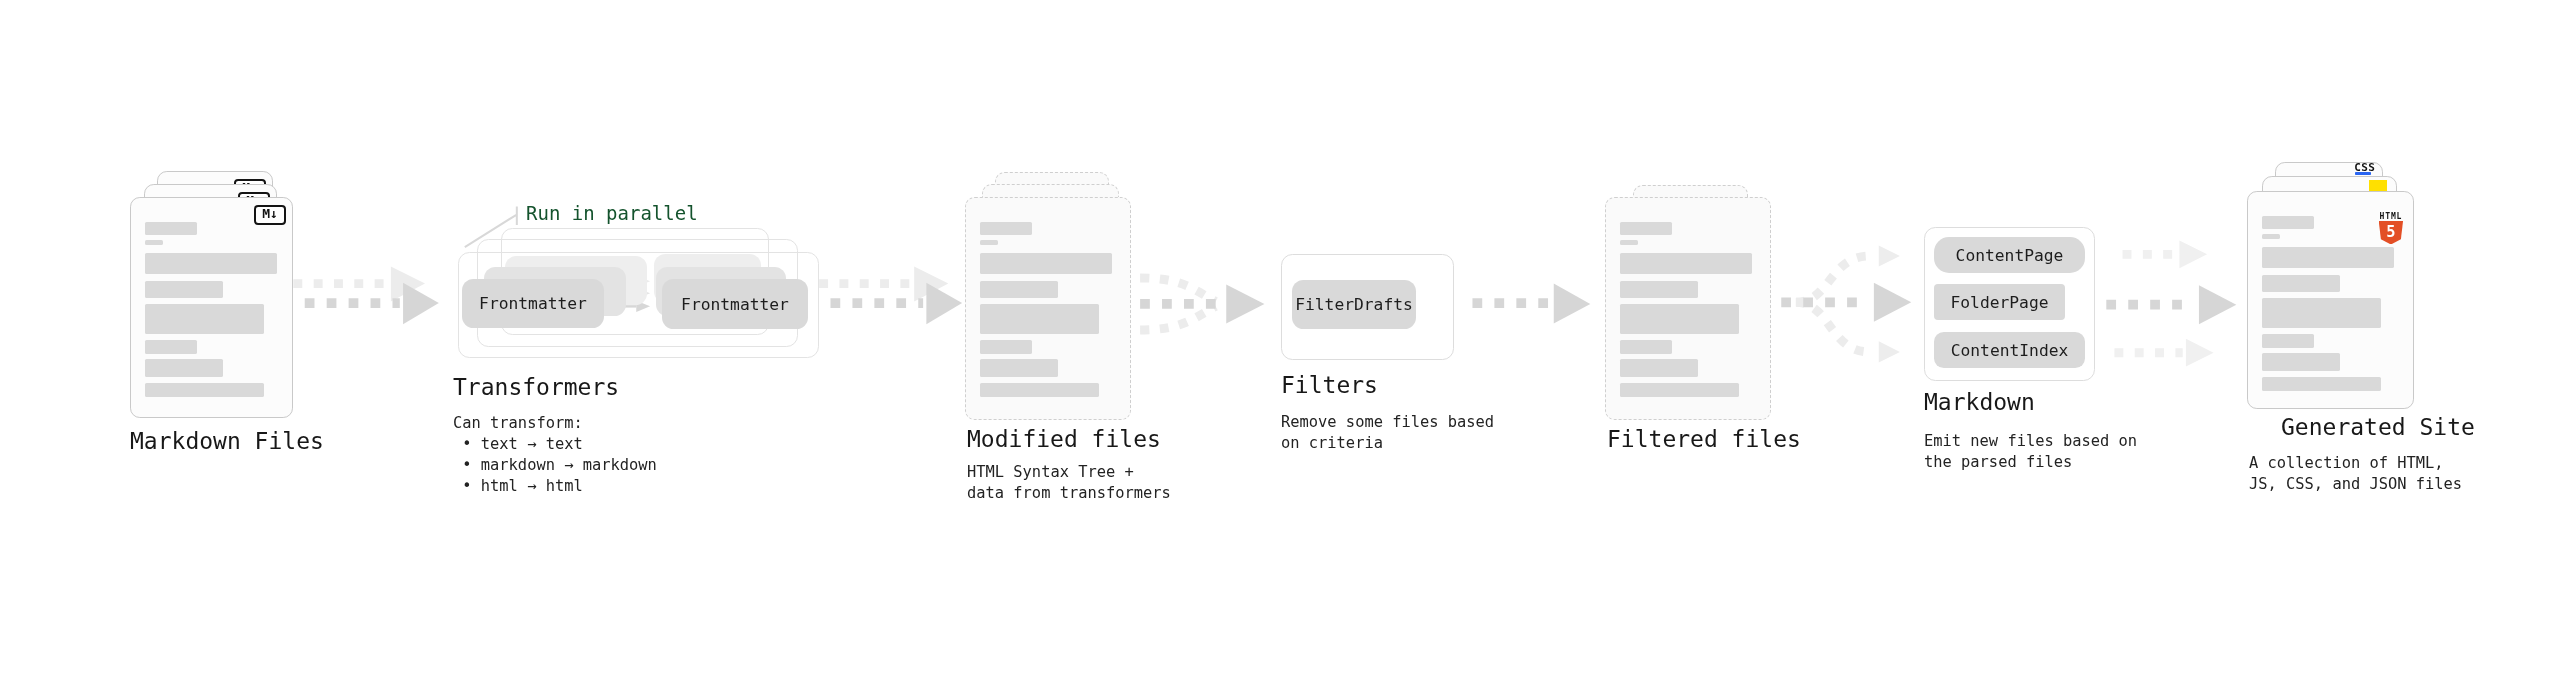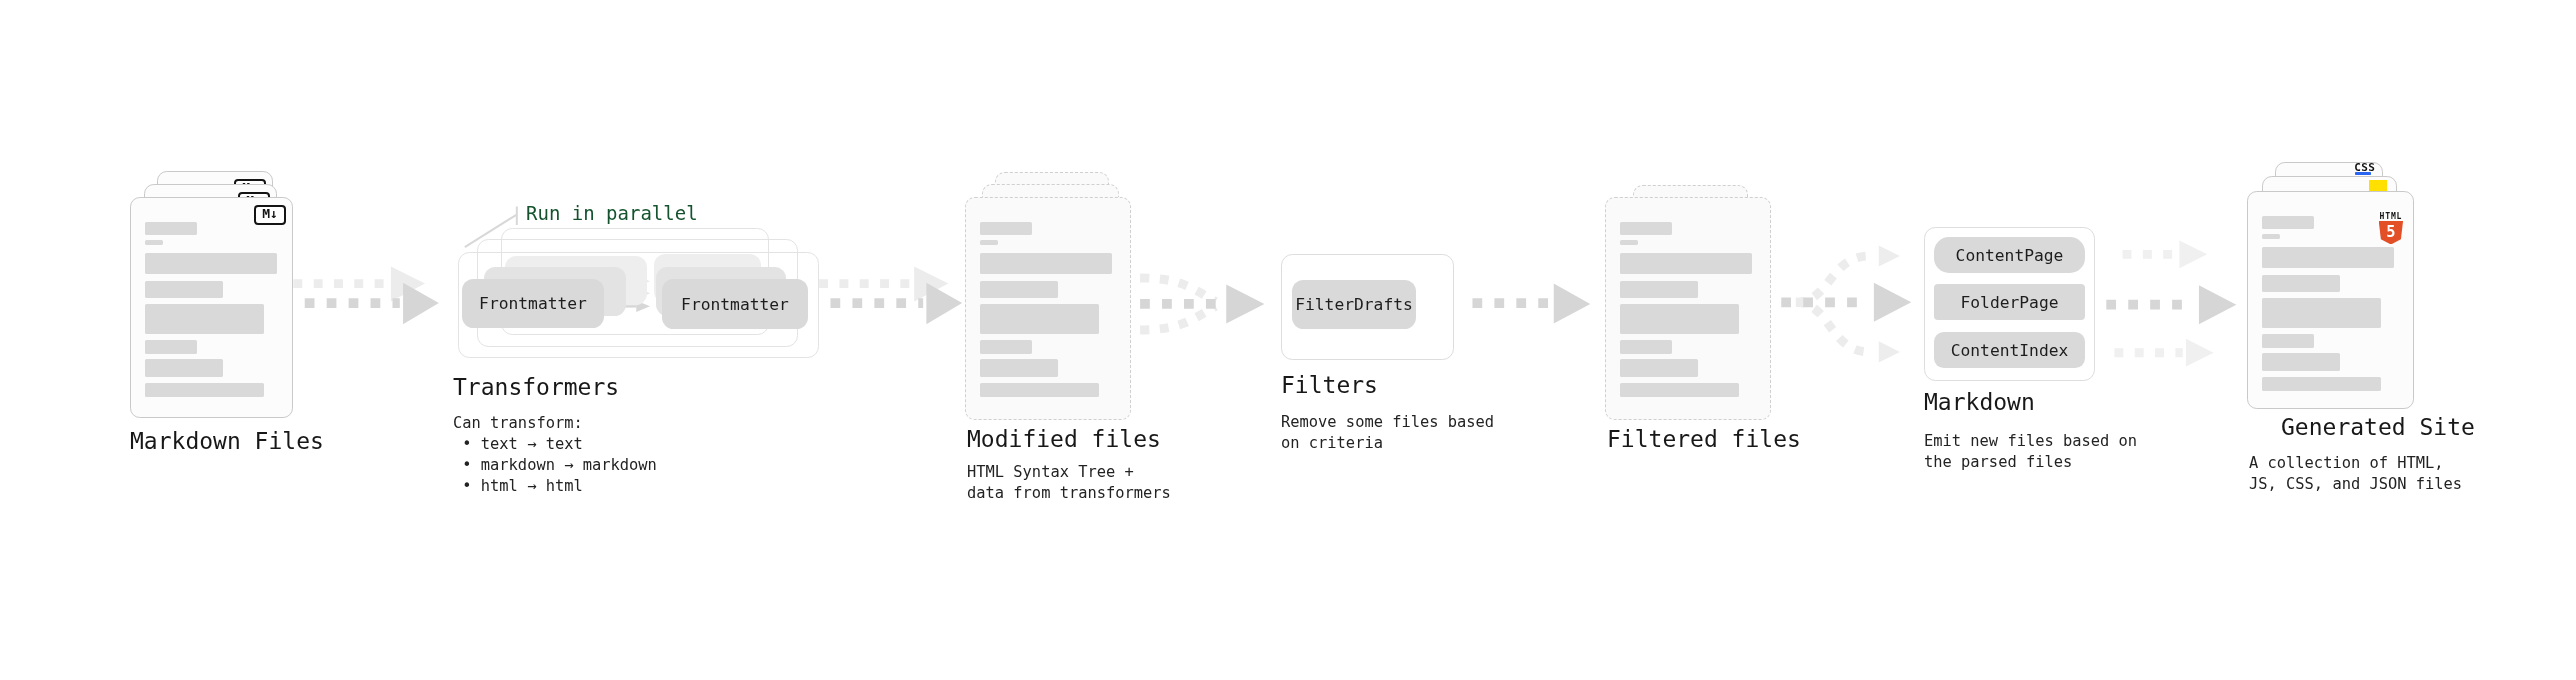--- a/index.html
+++ b/index.html
@@ -204,21 +204,21 @@
           <div class="bar b7"></div>
           <div class="bar b8"></div>
       </div>
     </div>
     <div class="heading" style="left:1607px;top:427px;">Filtered files</div>
   </div>
 
   <div>
     <div class="panel" style="left:1924px;top:227px;width:171px;height:154px;"></div>
     <div class="pill" style="left:1934px;top:237px;width:151px;height:36px;border-radius:15px;">ContentPage</div>
-    <div class="pill" style="left:1934px;top:284px;width:151px;height:36px;border-radius:4px;text-align:center;">FolderPage</div>
+    <div class="pill" style="left:1934px;top:284px;width:131px;height:36px;border-radius:4px;text-align:center;">FolderPage</div>
     <div class="pill" style="left:1934px;top:332px;width:151px;height:36px;border-radius:9.8px;">ContentIndex</div>
     <div class="heading" style="left:1924px;top:390px;">Markdown</div>
     <div class="desc" style="left:1924px;top:431px;">Emit new files based on
 the parsed files</div>
   </div>
 
   <div>
     <div class="file-card" style="left:2275px;top:162px;width:108px;height:218px;">
       <div class="css-badge">
         <div class="css-text">CSS</div>

